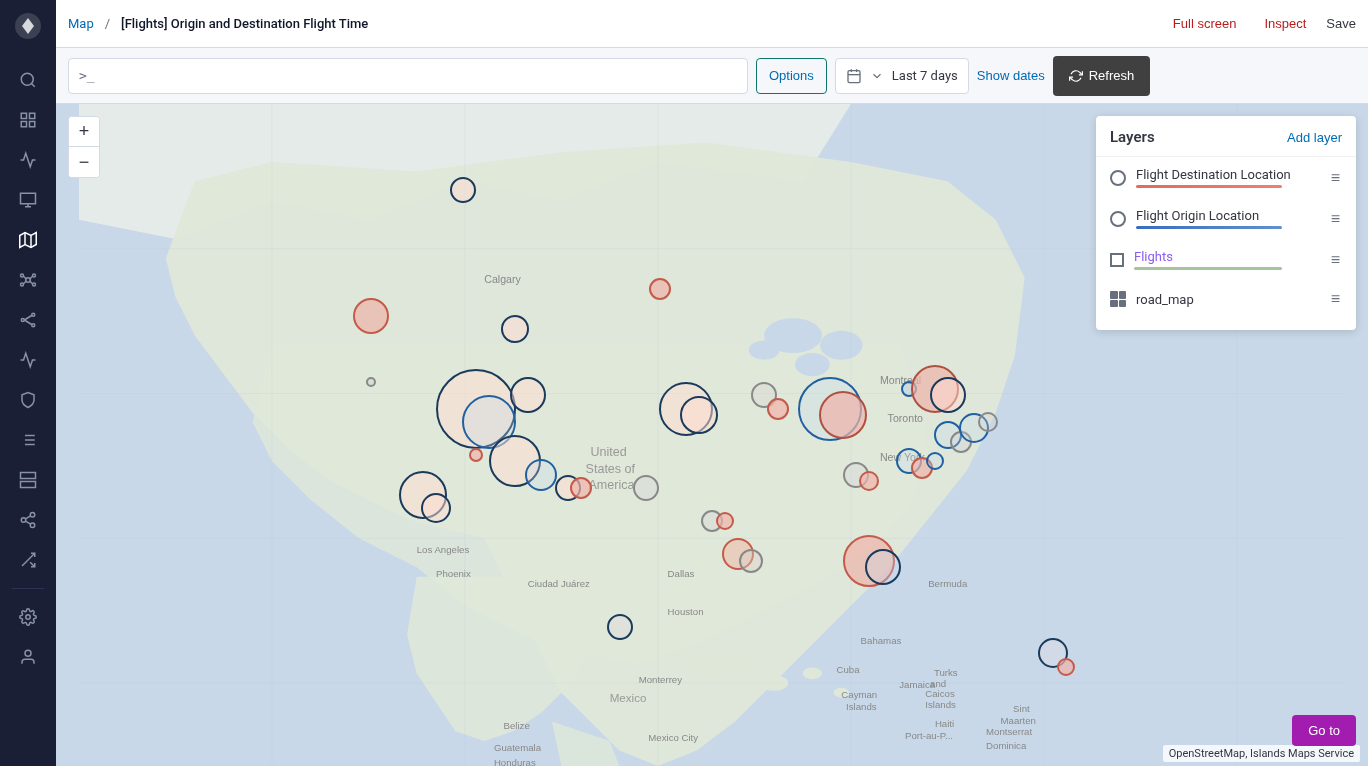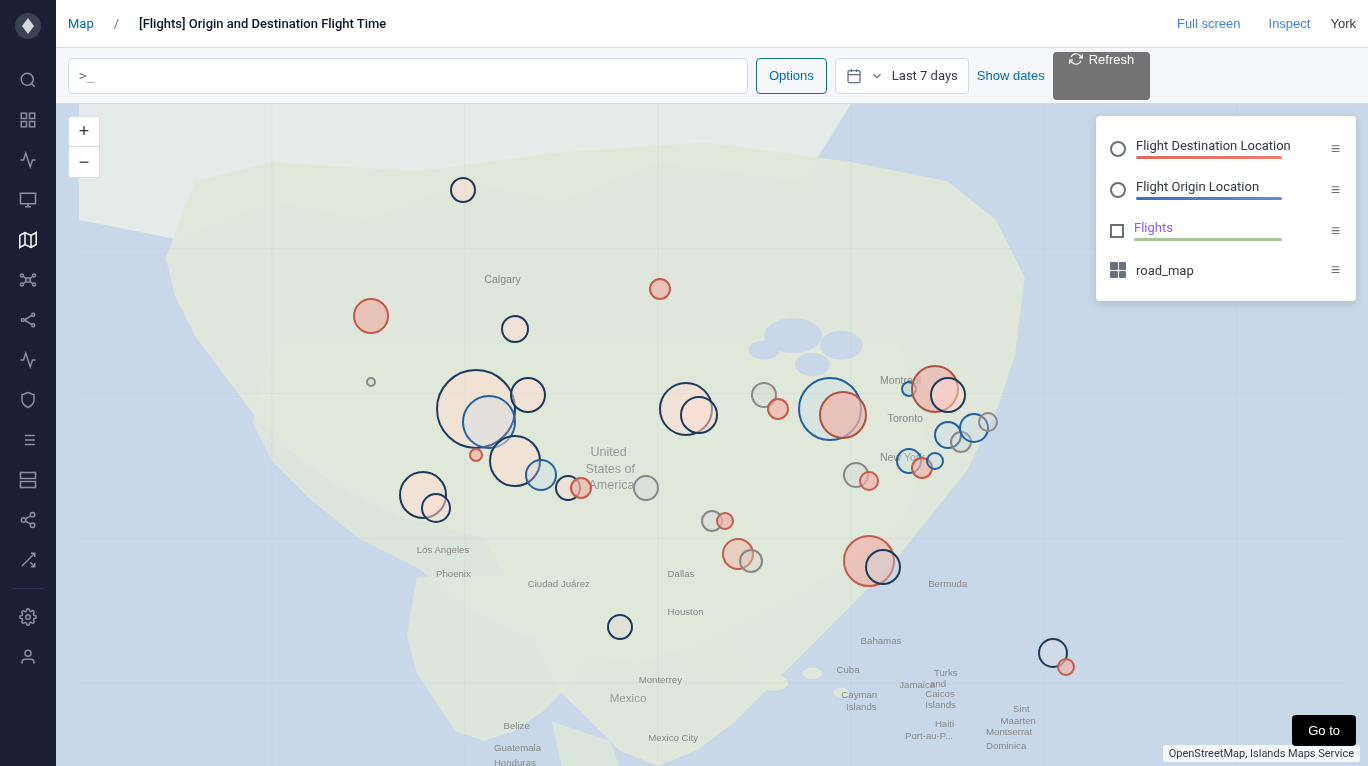--- a/index.html
+++ b/index.html
@@ -55,35 +55,35 @@
       display: flex;
       align-items: center;
       padding: 0 12px;
       gap: 8px;
       flex-shrink: 0;
       z-index: 5;
     }
     .breadcrumb {
       display: flex;
       align-items: center;
-      gap: 20px;
+      gap: 11px;
       font-size: 13px;
       color: #006bb4;
     }
     .breadcrumb-sep { color: #69707d; }
     .breadcrumb-current { color: #0f172a; font-weight: 500; }
     .topbar-actions {
       margin-left: auto;
       display: flex;
       align-items: center;
       gap: 12px;
     }
     .topbar-btn {
       font-size: 13px;
-      color: #3b82f6;
+      color: #b91c1c;
       background: none;
       border: none;
       cursor: pointer;
       padding: 4px 8px;
     }
     .save-btn {
       font-size: 13px;
       color: #343741;
       background: none;
       border: none;
@@ -148,30 +148,30 @@
     .date-filter svg { color: #69707d; }
     .show-dates-btn {
       background: none;
       border: none;
       font-size: 13px;
       color: #006bb4;
       cursor: pointer;
       white-space: nowrap;
     }
     .refresh-btn {
-      background: #737373;
+      background: #404040;
       color: #fff;
       border: none;
       border-radius: 4px;
       padding: 0 16px;
-      height: 48px;
-      font-size: 13px;
-      cursor: pointer;
-      display: flex;
-      align-items: flex-start;
+      height: 40px;
+      font-size: 13px;
+      cursor: pointer;
+      display: flex;
+      align-items: center;
       gap: 6px;
       white-space: nowrap;
     }
 
     
     .map-container {
       flex: 1;
       position: relative;
       background: #c8d8e8;
       overflow: hidden;
@@ -309,21 +309,21 @@
       background: rgba(255,255,255,0.8);
       padding: 2px 6px;
       border-radius: 2px;
     }
 
     
     .goto-btn {
       position: absolute;
       bottom: 20px;
       right: 12px;
-      background: #000000;
+      background: #a21caf;
       color: #fff;
       border: none;
       border-radius: 4px;
       padding: 8px 16px;
       font-size: 13px;
       cursor: pointer;
       z-index: 10;
     }
 
     
@@ -476,21 +476,21 @@
 
   <div class="topbar">
     <div class="breadcrumb">
       <span style="color:#006bb4;cursor:pointer;">Map</span>
       <span class="breadcrumb-sep">/</span>
       <span class="breadcrumb-current">[Flights] Origin and Destination Flight Time</span>
     </div>
     <div class="topbar-actions">
       <button class="topbar-btn">Full screen</button>
       <button class="topbar-btn">Inspect</button>
-      <button class="save-btn">York</button>
+      <button class="save-btn">Save</button>
     </div>
   </div>
 
   <div class="searchbar">
     <div class="search-input-wrap">
       <span class="search-prompt">&gt;_</span>
     </div>
     <button class="options-btn">Options</button>
     <div class="date-filter">
       <svg width="16" height="16" viewBox="0 0 24 24" fill="none" stroke="#69707d" stroke-width="2">
@@ -655,20 +655,24 @@
 
     <div class="marker-circle" style="top:83%;left:76%;width:30px;height:30px;border-color:#1a3a5c;background:rgba(220,220,230,0.5);"></div>
     <div class="marker-circle pink-fill" style="top:85%;left:77%;width:18px;height:18px;border-color:#c45a4a;"></div>
 
     <div class="zoom-controls">
       <button class="zoom-btn">+</button>
       <button class="zoom-btn">−</button>
     </div>
 
     <div class="layers-panel">
+      <div class="layers-header">
+        <span class="layers-title">Layers</span>
+        <button class="add-layer-btn">Add layer</button>
+      </div>
 
       <div class="layer-item">
         <div class="layer-radio"></div>
         <div class="layer-info">
           <div class="layer-name">Flight Destination Location</div>
           <div class="layer-line" style="background: linear-gradient(to right, #e06b5a, #f08070); width: 80%;"></div>
         </div>
         <button class="layer-menu-btn">≡</button>
       </div>
 

